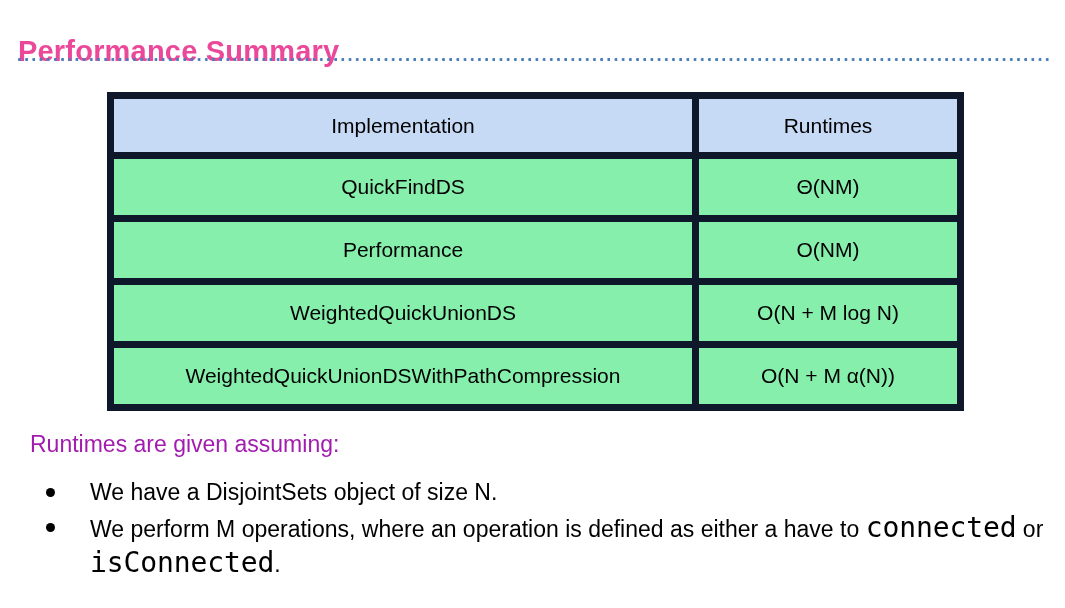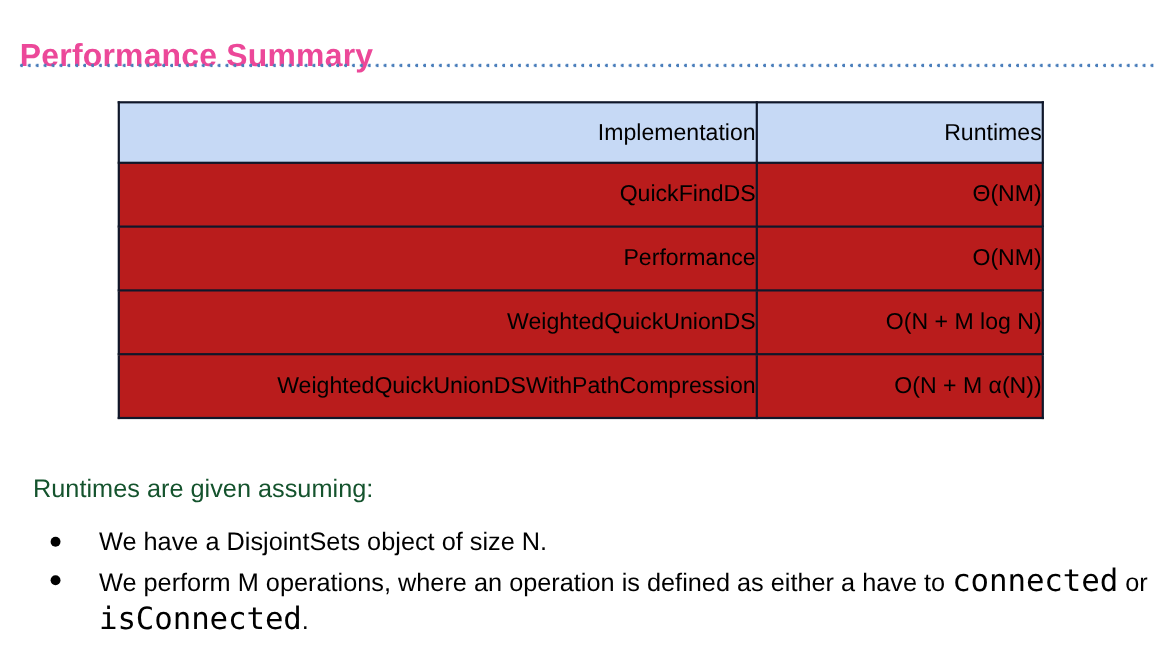--- a/index.html
+++ b/index.html
@@ -45,51 +45,51 @@
   
   #perf-table {
     position: absolute;
     left: 107px;
     top: 92px;
     width: 836px;
     border-collapse: collapse;
     table-layout: fixed;
   }
   #perf-table td, #perf-table th {
-    border: 2px solid #0f172a;
-    text-align: right;
+    border: 7px solid #0f172a;
+    text-align: center;
     vertical-align: middle;
     font-weight: normal;
     font-size: 21px;
     color: #000000;
     padding: 0;
   }
   #perf-table thead th {
     background: #c6d9f5;
     height: 53px;
     font-size: 21px;
   }
   #perf-table tbody td {
-    background: #b91c1c;
+    background: #86efac;
     height: 56px;
   }
   .col-impl { width: 578px; }
   .col-rt   { width: 258px; }
 
   
   #notes {
     position: absolute;
     left: 30px;
     top: 428px;
     width: 1020px;
   }
   #notes-lead {
     font-size: 23px;
     line-height: 32px;
-    color: #14532d;
+    color: #a21caf;
   }
   ul.note-list {
     list-style: none;
     margin: 16px 0 0 0;
     padding: 0;
   }
   ul.note-list > li {
     position: relative;
     padding-left: 60px;
     font-size: 23px;

